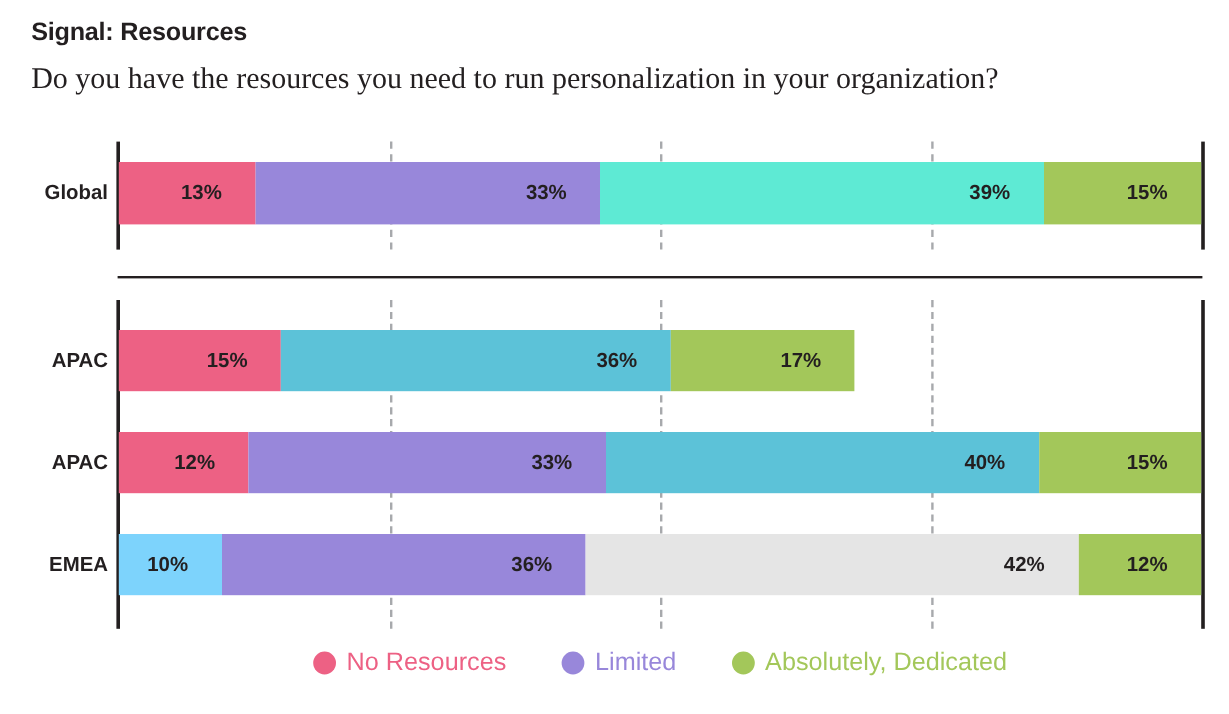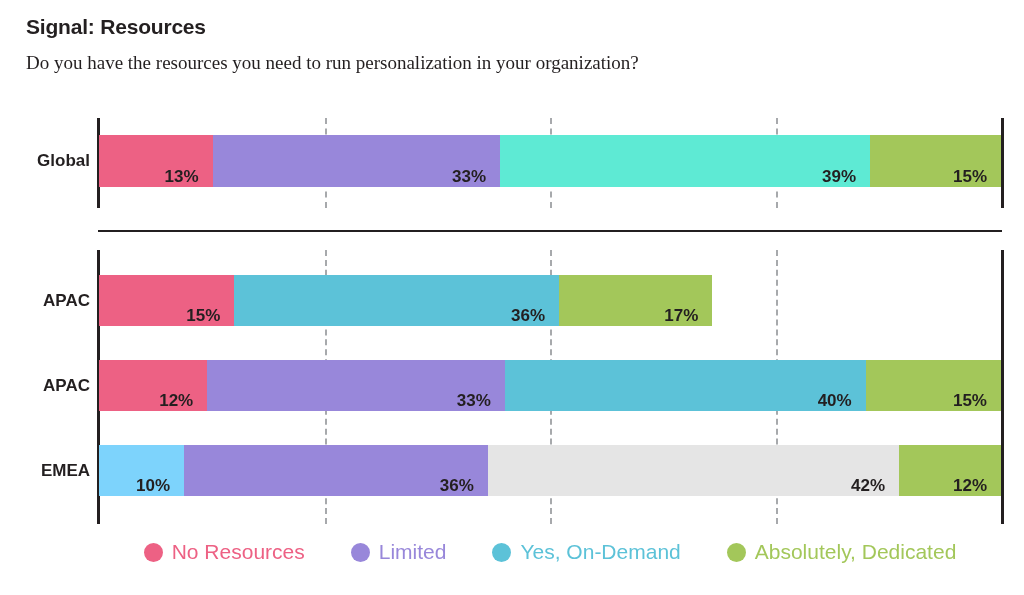--- a/index.html
+++ b/index.html
@@ -25,21 +25,21 @@
     font-weight: bold;
     letter-spacing: -0.2px;
     color: #231f20;
     white-space: nowrap;
   }
   #chart-subtitle {
     position: absolute;
     left: 26px;
     top: 52px;
     font-family: "Liberation Serif", serif;
-    font-size: 19px;
+    font-size: 25px;
     font-weight: normal;
     color: #231f20;
     white-space: nowrap;
   }
 
   
   #plot-area {
     position: absolute;
     left: 0;
     top: 0;
@@ -86,24 +86,24 @@
     position: absolute;
     left: 99px;
     width: 902px;
     display: flex;
     flex-direction: row;
     align-items: stretch;
   }
   .bar-seg {
     position: relative;
     display: flex;
-    align-items: flex-end;
+    align-items: center;
     justify-content: flex-end;
     box-sizing: border-box;
-    padding-right: 14px;
+    padding-right: 28px;
     overflow: hidden;
   }
   .seg-value {
     font-size: 17px;
     font-weight: bold;
     color: #231f20;
     white-space: nowrap;
   }
 
   
@@ -227,22 +227,18 @@
   <div id="legend">
       <div class="legend-item">
         <span class="legend-dot" style="background: rgb(237, 97, 132);"></span>
         <span class="legend-label" style="color: rgb(237, 97, 132);">No Resources</span>
       </div>
       <div class="legend-item">
         <span class="legend-dot" style="background: rgb(152, 135, 218);"></span>
         <span class="legend-label" style="color: rgb(152, 135, 218);">Limited</span>
       </div>
       <div class="legend-item">
-        <span class="legend-dot" style="background: rgb(92, 194, 216);"></span>
-        <span class="legend-label" style="color: rgb(92, 194, 216);">Yes, On-Demand</span>
-      </div>
-      <div class="legend-item">
         <span class="legend-dot" style="background: rgb(163, 199, 90);"></span>
         <span class="legend-label" style="color: rgb(163, 199, 90);">Absolutely, Dedicated</span>
       </div>
     </div>
 
 </div>
 
 </body></html>

